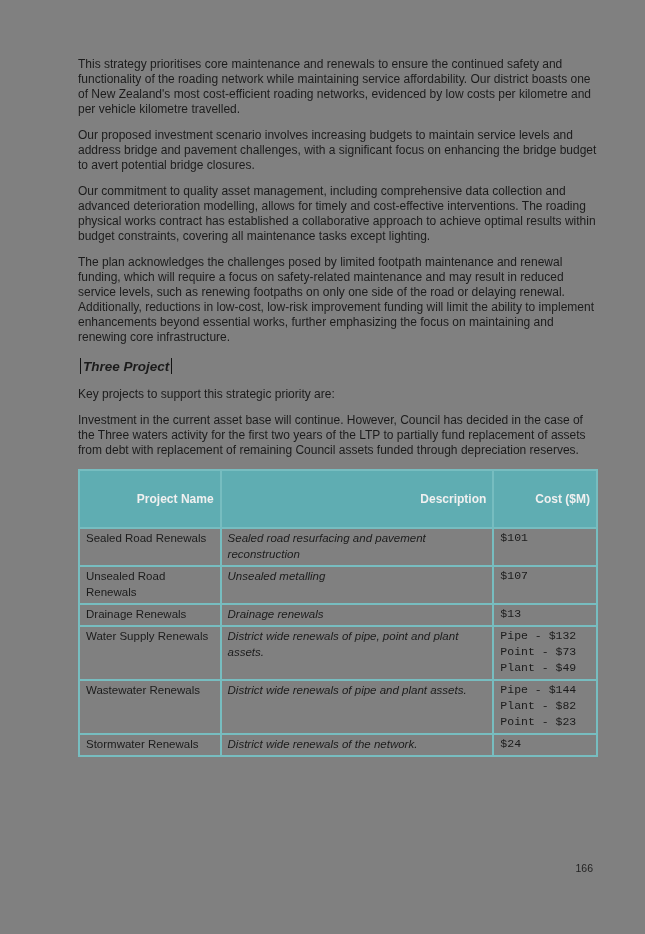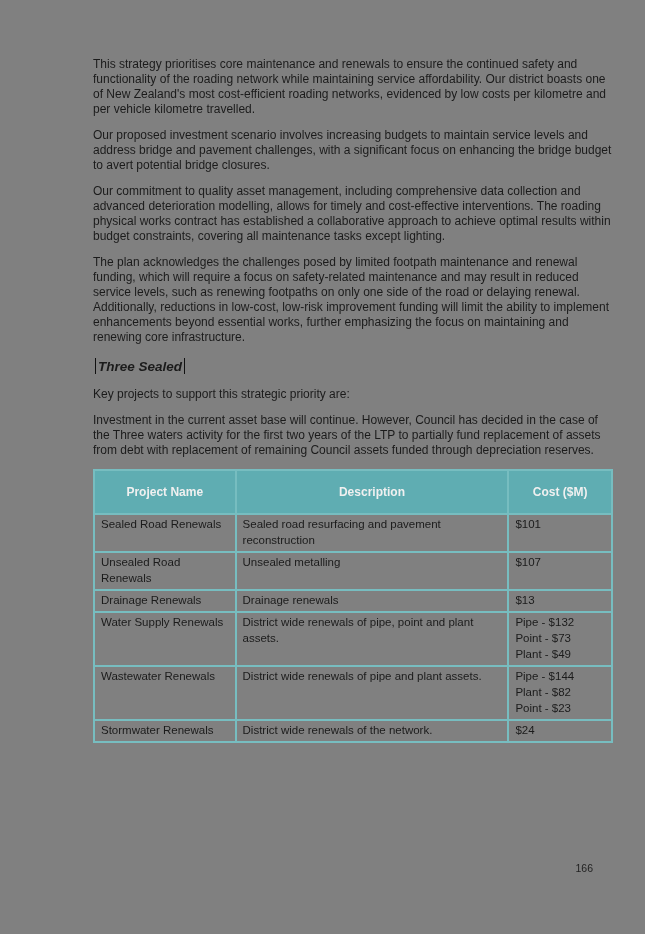--- a/index.html
+++ b/index.html
@@ -16,21 +16,21 @@
     width: 645px;
     height: 934px;
     background: var(--page_bg);
     font-family: "Liberation Sans", sans-serif;
     color: var(--text_color);
     position: relative;
     overflow: hidden;
   }
   .content {
     position: absolute;
-    left: 93px;
+    left: 78px;
     top: 57px;
     width: 520px;
   }
   .content p.body-para {
     font-size: 12px;
     line-height: 15px;
     margin: 0 0 11px 0;
   }
   h2.section-heading {
     font-size: 13.5px;
@@ -56,54 +56,54 @@
   table.projects-table {
     border-collapse: collapse;
     width: 520px;
     font-size: 11.5px;
     line-height: 16px;
   }
   table.projects-table th {
     background: var(--table_header_bg);
     color: var(--table_header_text);
     font-weight: bold;
-    text-align: center;
-    padding: 13px 6px;
+    text-align: right;
+    padding: 20px 6px;
     border: 2px solid var(--table_border);
     font-size: 12px;
   }
   table.projects-table td {
     border: 2px solid var(--table_border);
     padding: 1px 6px 3px 6px;
     vertical-align: top;
   }
   td.col-name  { width: 142px; }
-  td.col-desc  { width: 274px; }
-  td.col-cost  { width: 104px; white-space: pre-line; }
+  td.col-desc  { width: 274px; font-style: italic; }
+  td.col-cost  { width: 104px; white-space: pre-line; font-family: Liberation Mono, monospace; }
   .page-number {
     position: absolute;
     top: 862px;
     right: 52px;
     font-size: 10.5px;
     color: #222;
   }
 </style>
 </head>
 <body>
 
 <div class="content">
 
   <p class="body-para">This strategy prioritises core maintenance and renewals to ensure the continued safety and functionality of the roading network while maintaining service affordability. Our district boasts one of New Zealand's most cost-efficient roading networks, evidenced by low costs per kilometre and per vehicle kilometre travelled.</p>
   <p class="body-para">Our proposed investment scenario involves increasing budgets to maintain service levels and address bridge and pavement challenges, with a significant focus on enhancing the bridge budget to avert potential bridge closures.</p>
   <p class="body-para">Our commitment to quality asset management, including comprehensive data collection and advanced deterioration modelling, allows for timely and cost-effective interventions. The roading physical works contract has established a collaborative approach to achieve optimal results within budget constraints, covering all maintenance tasks except lighting.</p>
   <p class="body-para">The plan acknowledges the challenges posed by limited footpath maintenance and renewal funding, which will require a focus on safety-related maintenance and may result in reduced service levels, such as renewing footpaths on only one side of the road or delaying renewal. Additionally, reductions in low-cost, low-risk improvement funding will limit the ability to implement enhancements beyond essential works, further emphasizing the focus on maintaining and renewing core infrastructure.</p>
 
   <h2 class="section-heading">
     <span class="cursor-bar"></span>
-    <span>Three Sealed</span>
+    <span>Three Project</span>
     <span class="cursor-bar"></span>
   </h2>
 
   <p class="body-para">Key projects to support this strategic priority are:</p>
   <p class="body-para">Investment in the current asset base will continue. However, Council has decided in the case of the Three waters activity for the first two years of the LTP to partially fund replacement of assets from debt with replacement of remaining Council assets funded through depreciation reserves.</p>
 
 
   <table class="projects-table">
     <thead>
       <tr>

